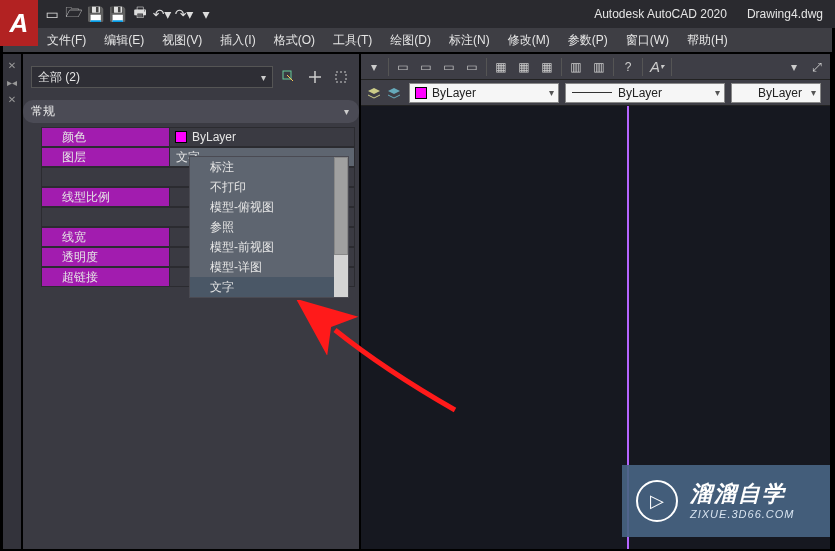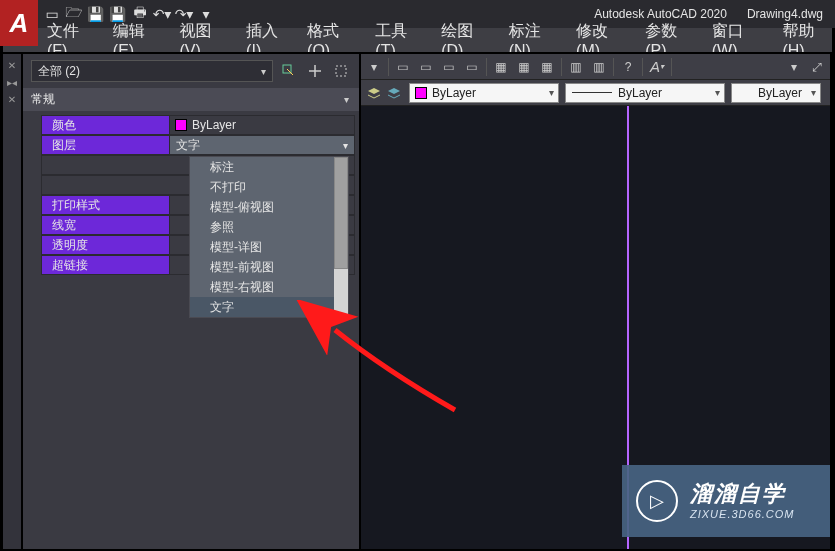--- a/index.html
+++ b/index.html
@@ -11,54 +11,54 @@
   .app-logo {
     width: 38px; height: 46px; background: #b22222; position: absolute;
     top: 0; left: 0; z-index: 10; display:flex;align-items:center;justify-content:center;
     font-size:26px;font-weight:bold;color:#fff;font-style:italic;
   }
   .qat { display:flex; gap:6px; margin-left:44px;height:28px;align-items:center;}
   .qat-icon { width:16px;height:16px;display:inline-flex;align-items:center;justify-content:center;color:#ddd;font-size:14px;}
   .title-text { margin-left:auto; margin-right:12px; color:#e5e5e5; display:flex; gap:20px; font-size:12px;}
   .menubar {
     height: 24px; background: #3e3e44; display:flex; align-items:center;
-    padding-left: 44px; gap: 18px; color:#e5e5e5; font-size:16px;
+    padding-left: 44px; gap: 18px; color:#e5e5e5; font-size:12px;
     margin-left:3px; margin-right:3px;
   }
   .menu-item { cursor:default; }
   .workspace { position:relative; height: calc(551px - 52px); background:#000; margin:0 3px 3px 3px;}
   .left-gutter {
     position:absolute; left:0; top:2px; width:18px; height:calc(100% - 4px);
     background:#33333b; display:flex;flex-direction:column;align-items:center;
     gap:6px;padding:6px 0;color:#888;font-size:10px;
   }
   .gutter-x { color:#999; }
   .prop-panel {
     position:absolute; left:20px; top:2px; width:336px; height:calc(100% - 4px);
     background:#3a3a42;
     display:flex;flex-direction:column;
   }
   .panel-head {
-    display:flex;align-items:center;padding:6px 8px; gap:6px;
+    display:flex;align-items:center;padding:12px 8px; gap:6px;
   }
   .sel-combo {
     flex:1;height:22px;background:#2e2e35;border:1px solid #555;
     color:#e5e5e5;font-size:12px;display:flex;align-items:center;
     padding:0 6px;position:relative;
   }
   .sel-combo::after{content:"▾";position:absolute;right:6px;color:#ccc;font-size:10px;}
   .head-icon{width:20px;height:20px;display:flex;align-items:center;justify-content:center;color:#ccc;font-size:14px;}
   .section-head{
     background:#4b4b55;color:#e8e8e8;font-size:12px;padding:3px 8px;
-    display:flex;align-items:center;position:relative;
+    display:flex;align-items:center;position:relative;border-radius:10px;
   }
   .section-head::after{content:"▾";position:absolute;right:10px;font-size:10px;color:#ccc;}
   .prop-body{padding:4px 4px 4px 18px;}
   .prop-row{display:flex;align-items:stretch;height:20px;font-size:12px;color:#e5e5e5;}
-  .prop-label{width:128px;border:1px solid #2b2b30;border-right:none;padding-left:10px;display:flex;align-items:center;background:#6d28d9;}
+  .prop-label{width:128px;border:1px solid #2b2b30;border-right:none;padding-left:20px;display:flex;align-items:center;background:#a21caf;}
   .prop-value{flex:1;border:1px solid #2b2b30;padding-left:6px;display:flex;align-items:center;background:#3a3a42;gap:6px;}
   .prop-value.dd{background:#5e6570;position:relative;}
   .prop-value.dd::after{content:"▾";position:absolute;right:6px;font-size:10px;color:#e5e5e5;}
   .color-swatch{width:10px;height:10px;background:#ff00ff;outline:1px solid #000;}
   .dd-list{
     position:absolute; left:166px; top:102px; width:160px;
     background:#5e6570;color:#e5e5e5;font-size:12px;
     border:1px solid #4a4a52;display:flex;
     z-index:50;
   }
@@ -188,24 +188,24 @@
       <div class="prop-row">
         <div class="prop-label">图层</div>
         <div class="prop-value dd">
           <span>文字</span>
         </div>
       </div>
       <div class="prop-row">
         <div class="prop-value"></div>
       </div>
       <div class="prop-row">
-        <div class="prop-value"></div>
-      </div>
-      <div class="prop-row">
-        <div class="prop-label">打印样式</div>
+        <div class="prop-label">线型比例</div>
+        <div class="prop-value"></div>
+      </div>
+      <div class="prop-row">
         <div class="prop-value"></div>
       </div>
       <div class="prop-row">
         <div class="prop-label">线宽</div>
         <div class="prop-value"></div>
       </div>
       <div class="prop-row">
         <div class="prop-label">透明度</div>
         <div class="prop-value"></div>
       </div>
@@ -214,23 +214,22 @@
         <div class="prop-value"></div>
       </div>
     </div>
 
     <div class="dd-list">
       <div class="dd-items">
         <div class="dd-item">标注</div>
         <div class="dd-item">不打印</div>
         <div class="dd-item">模型-俯视图</div>
         <div class="dd-item">参照</div>
+        <div class="dd-item">模型-前视图</div>
         <div class="dd-item">模型-详图</div>
-        <div class="dd-item">模型-前视图</div>
-        <div class="dd-item">模型-右视图</div>
         <div class="dd-item sel">文字</div>
       </div>
       <div class="dd-scroll">
         <div class="dd-thumb"></div>
       </div>
     </div>
   </div>
 
   <div class="canvas-area">
     <div class="canvas-toolbar">

